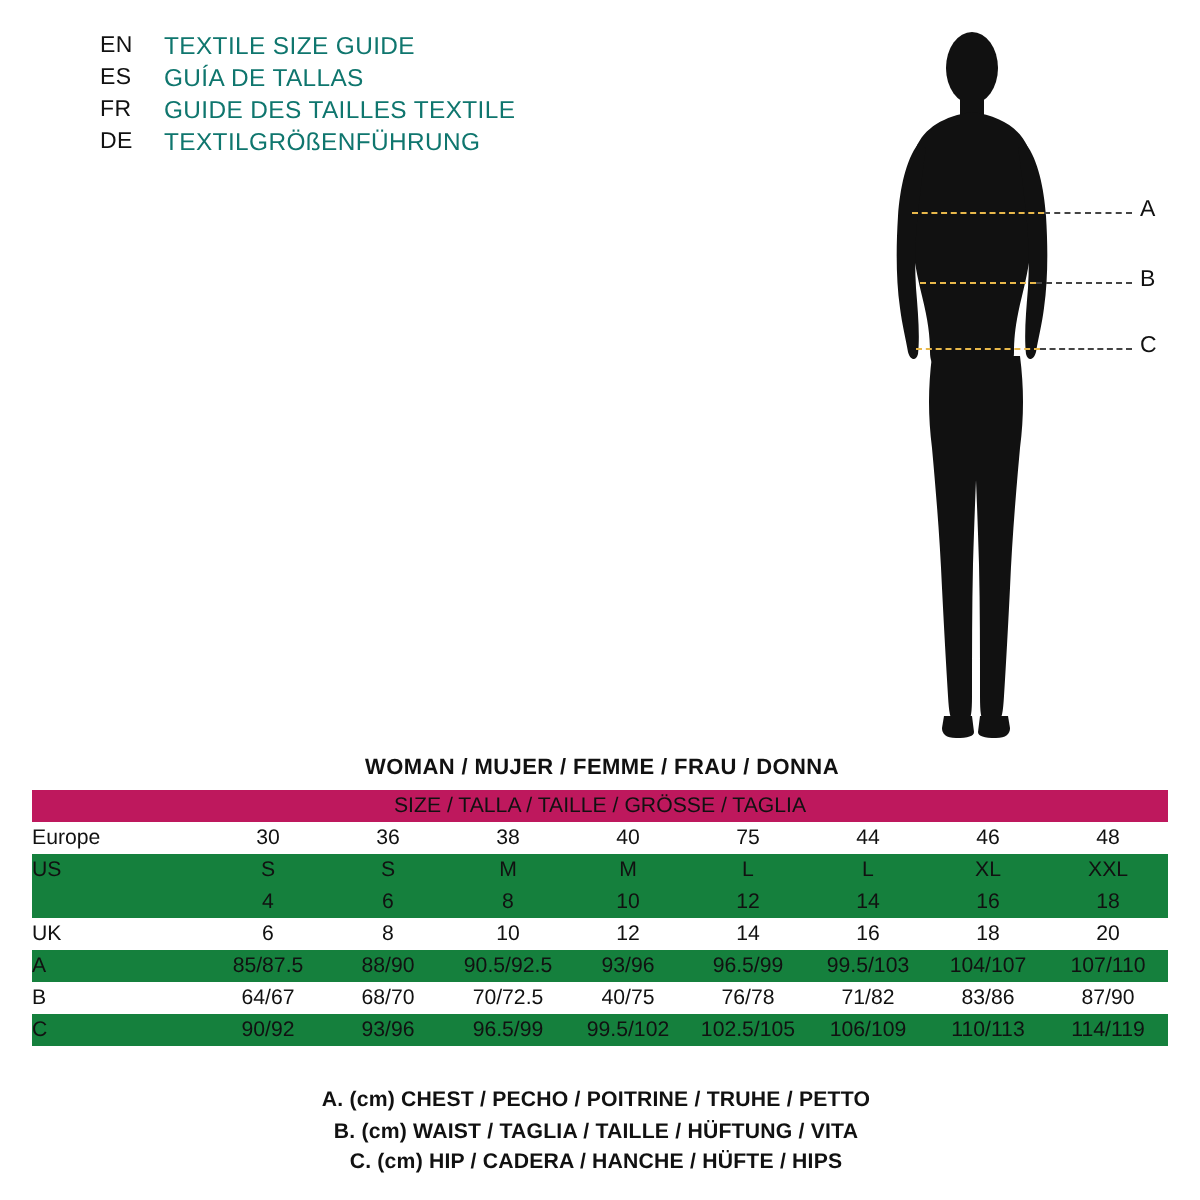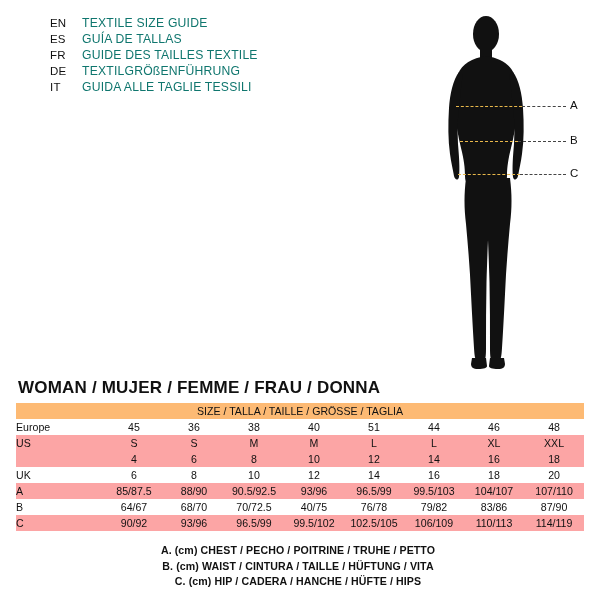--- a/index.html
+++ b/index.html
@@ -75,52 +75,53 @@
   }
 
   
   .table-wrap {
     position: absolute;
     top: 378px;
     left: 16px;
     width: 568px;
   }
   .woman-title {
-    font-size: 17px;
+    font-size: 11px;
     font-weight: bold;
     letter-spacing: 0.2px;
     color: #111;
     margin-bottom: 5px;
     padding-left: 2px;
+    text-align: center;
   }
   table.size-table {
     border-collapse: collapse;
     width: 568px;
     table-layout: fixed;
     font-size: 11px;
   }
   table.size-table td, table.size-table th {
     padding: 0;
     height: 16px;
     line-height: 16px;
     text-align: center;
     font-weight: normal;
     color: #111;
     font-size: 10.6px;
   }
   .hdr-row td {
-    background: #fdba74;
+    background: #be185d;
     text-align: left;
     padding-left: 6px;
     font-size: 10.8px;
     height: 17px;
     line-height: 17px;
   }
   .row-alt td {
-    background: #fca5a5;
+    background: #15803d;
   }
   .row-plain td {
     background: #ffffff;
   }
   .rowlabel {
     text-align: left !important;
     padding-left: 6px;
     margin-left: 20px;
   }
 
@@ -153,24 +154,20 @@
     <span class="lang-text">GUÍA DE TALLAS</span>
   </div>
   <div class="lang-row">
     <span class="lang-code">FR</span>
     <span class="lang-text">GUIDE DES TAILLES TEXTILE</span>
   </div>
   <div class="lang-row">
     <span class="lang-code">DE</span>
     <span class="lang-text">TEXTILGRÖßENFÜHRUNG</span>
   </div>
-  <div class="lang-row">
-    <span class="lang-code">IT</span>
-    <span class="lang-text">GUIDA ALLE TAGLIE TESSILI</span>
-  </div>
 </div>
 
 <div class="figure-area">
 
   <svg class="figure-svg" width="170" height="362" viewBox="0 0 170 362">
     <g fill="#111111">
 
       <ellipse cx="66" cy="26" rx="13" ry="18"></ellipse>
 
       <rect x="60" y="40" width="12" height="12"></rect>
@@ -249,25 +246,25 @@
       <col style="width:60px">
       <col style="width:60px">
     </colgroup>
     <tbody>
       <tr class="hdr-row">
         <td colspan="9">SIZE / TALLA / TAILLE / GRÖSSE / TAGLIA</td>
       </tr>
 
       <tr class="row-plain">
         <td class="rowlabel">Europe</td>
-        <td>45</td>
+        <td>30</td>
         <td>36</td>
         <td>38</td>
         <td>40</td>
-        <td>51</td>
+        <td>75</td>
         <td>44</td>
         <td>46</td>
         <td>48</td>
       </tr>
 
       <tr class="row-alt">
         <td class="rowlabel">US</td>
         <td>S</td>
         <td>S</td>
         <td>M</td>
@@ -314,21 +311,21 @@
         <td>107/110</td>
       </tr>
 
       <tr class="row-plain">
         <td class="rowlabel">B</td>
         <td>64/67</td>
         <td>68/70</td>
         <td>70/72.5</td>
         <td>40/75</td>
         <td>76/78</td>
-        <td>79/82</td>
+        <td>71/82</td>
         <td>83/86</td>
         <td>87/90</td>
       </tr>
 
       <tr class="row-alt">
         <td class="rowlabel">C</td>
         <td>90/92</td>
         <td>93/96</td>
         <td>96.5/99</td>
         <td>99.5/102</td>
@@ -336,15 +333,15 @@
         <td>106/109</td>
         <td>110/113</td>
         <td>114/119</td>
       </tr>
     </tbody>
   </table>
 </div>
 
 <div class="legend">
   <div>A. (cm) CHEST / PECHO / POITRINE / TRUHE / PETTO</div>
-  <div>B. (cm) WAIST / CINTURA / TAILLE / HÜFTUNG / VITA</div>
+  <div>B. (cm) WAIST / TAGLIA / TAILLE / HÜFTUNG / VITA</div>
   <div>C. (cm) HIP / CADERA / HANCHE / HÜFTE / HIPS</div>
 </div>
 
 </body></html>

